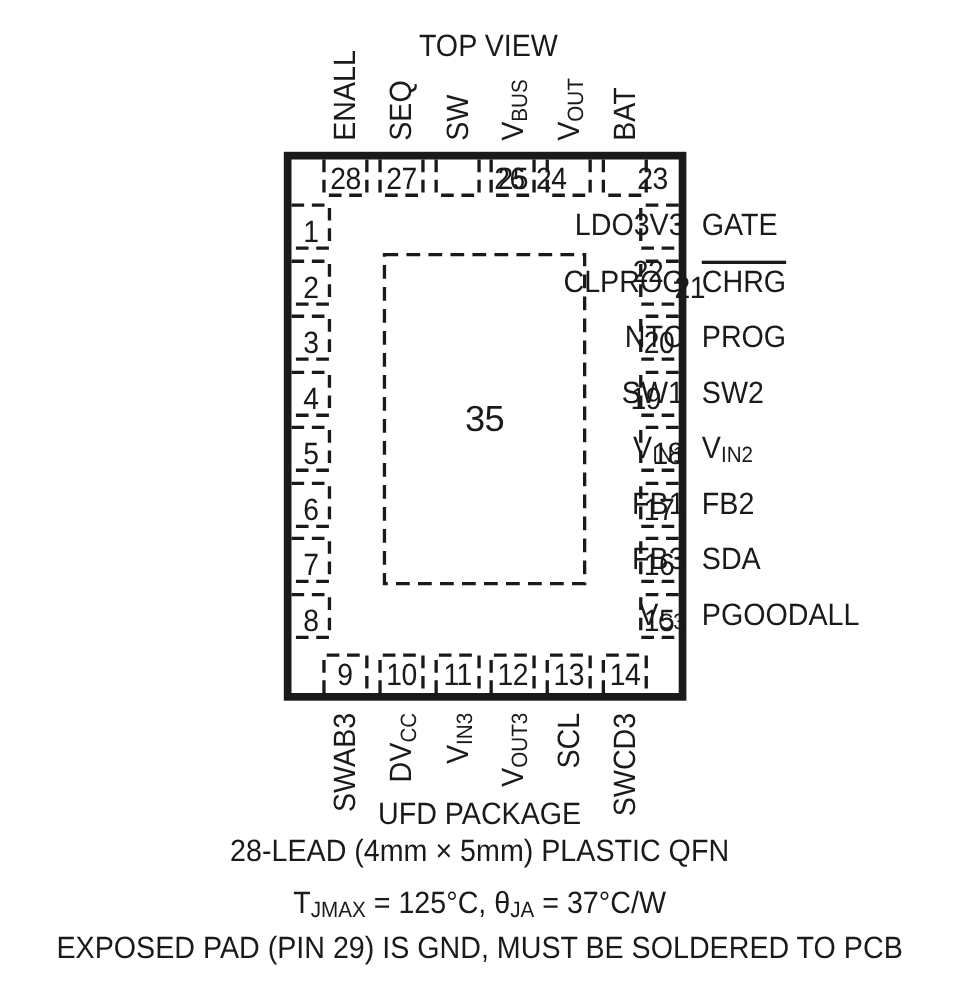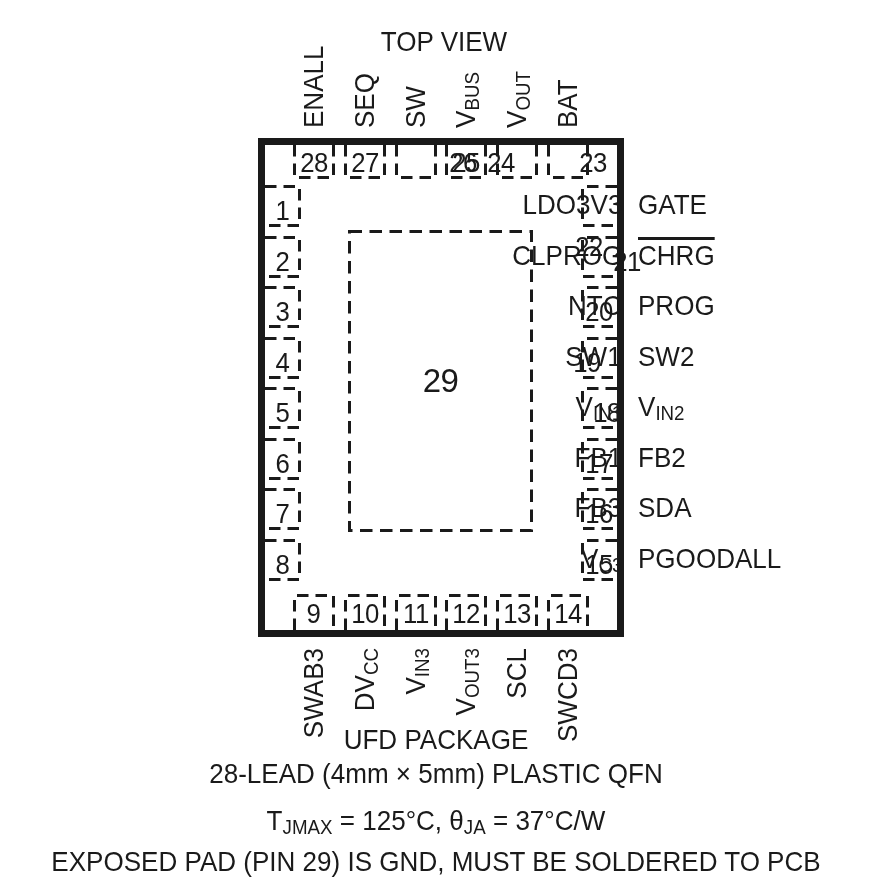--- a/index.html
+++ b/index.html
@@ -72,21 +72,21 @@
       <path d="M 617 186.5 H 582.5 V 225.5 H 617" fill="none" stroke="#1a1a1a" stroke-width="3" stroke-dasharray="11.5 7"></path>
       <path d="M 617 237.5 H 582.5 V 276.5 H 617" fill="none" stroke="#1a1a1a" stroke-width="3" stroke-dasharray="11.5 7"></path>
       <path d="M 617 287.5 H 582.5 V 326.5 H 617" fill="none" stroke="#1a1a1a" stroke-width="3" stroke-dasharray="11.5 7"></path>
       <path d="M 617 338.5 H 582.5 V 377.5 H 617" fill="none" stroke="#1a1a1a" stroke-width="3" stroke-dasharray="11.5 7"></path>
       <path d="M 617 388.5 H 582.5 V 427.5 H 617" fill="none" stroke="#1a1a1a" stroke-width="3" stroke-dasharray="11.5 7"></path>
       <path d="M 617 439.5 H 582.5 V 478.5 H 617" fill="none" stroke="#1a1a1a" stroke-width="3" stroke-dasharray="11.5 7"></path>
       <path d="M 617 489.5 H 582.5 V 528.5 H 617" fill="none" stroke="#1a1a1a" stroke-width="3" stroke-dasharray="11.5 7"></path>
       <path d="M 617 540.5 H 582.5 V 579.5 H 617" fill="none" stroke="#1a1a1a" stroke-width="3" stroke-dasharray="11.5 7"></path>
     </svg>
 
-  <div class="epad-num">29</div>
+  <div class="epad-num">35</div>
 
   <div class="fline" id="f-package">UFD PACKAGE</div>
   <div class="fline" id="f-desc">28-LEAD (4mm × 5mm) PLASTIC QFN</div>
   <div class="fline" id="f-thermal"><span>T</span><sub>JMAX</sub><span> = 125°C, θ</span><sub>JA</sub><span> = 37°C/W</span></div>
   <div class="fline" id="f-note">EXPOSED PAD (PIN 29) IS GND, MUST BE SOLDERED TO PCB</div>
 <div class="pnum" style="left: 293px; top: 145px; width: 42px; height: 34px;">
       <span>28</span>
     </div>
     <div class="lbl lbl-top" style="left: 299px; top: 128px;"><span>ENALL</span></div>
     <div class="pnum" style="left: 344px; top: 145px; width: 42px; height: 34px;">

